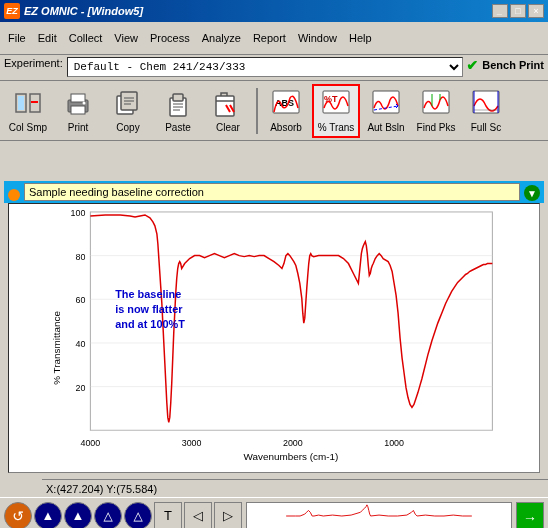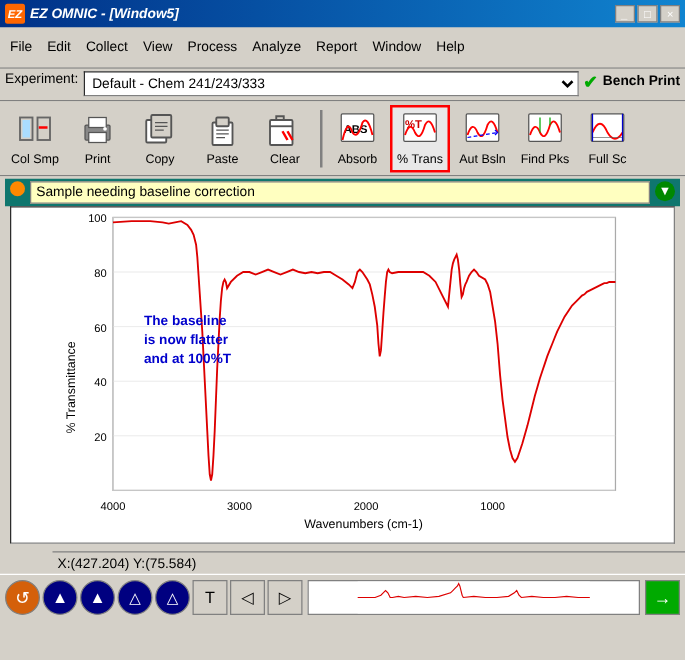--- a/index.html
+++ b/index.html
@@ -44,20 +44,21 @@
       border-bottom: 1px solid #808080;
     }
     .exp-label { font-size: 11px; }
     .exp-select {
       flex: 1;
       height: 20px;
       font-size: 11px;
       background: white;
       border: 1px inset #808080;
       padding: 0 2px;
+      font-family: Liberation Mono, monospace;
     }
     .bench-status {
       display: flex;
       align-items: center;
       gap: 4px;
       font-size: 11px;
       font-weight: bold;
     }
     .green-check { color: #00aa00; font-size: 14px; }
 
@@ -85,24 +86,25 @@
       gap: 2px;
     }
     .tool-btn.active {
       border: 2px solid red;
       background: #e8e8e8;
     }
     .tool-icon { width: 32px; height: 32px; display: flex; align-items: center; justify-content: center; }
     .separator { width: 2px; height: 46px; background: #808080; margin: 0 2px; }
     .sample-bar {
       display: flex;
-      align-items: flex-start;
-      background: #0f766e;
+      align-items: flex-end;
+      background: #0ea5e9;
       padding: 2px 4px;
       gap: 4px;
+      margin-top: 38px;
     }
     .sample-indicator { width: 12px; height: 12px; background: #ff8800; border-radius: 50%; }
     .sample-name {
       flex: 1;
       background: #ffffc0;
       border: 1px solid #808080;
       padding: 1px 4px;
       font-size: 11px;
       height: 18px;
     }

